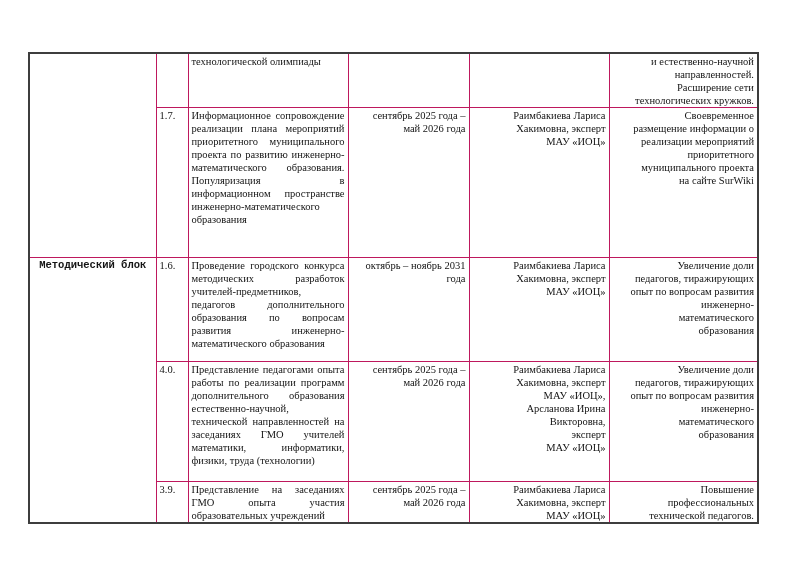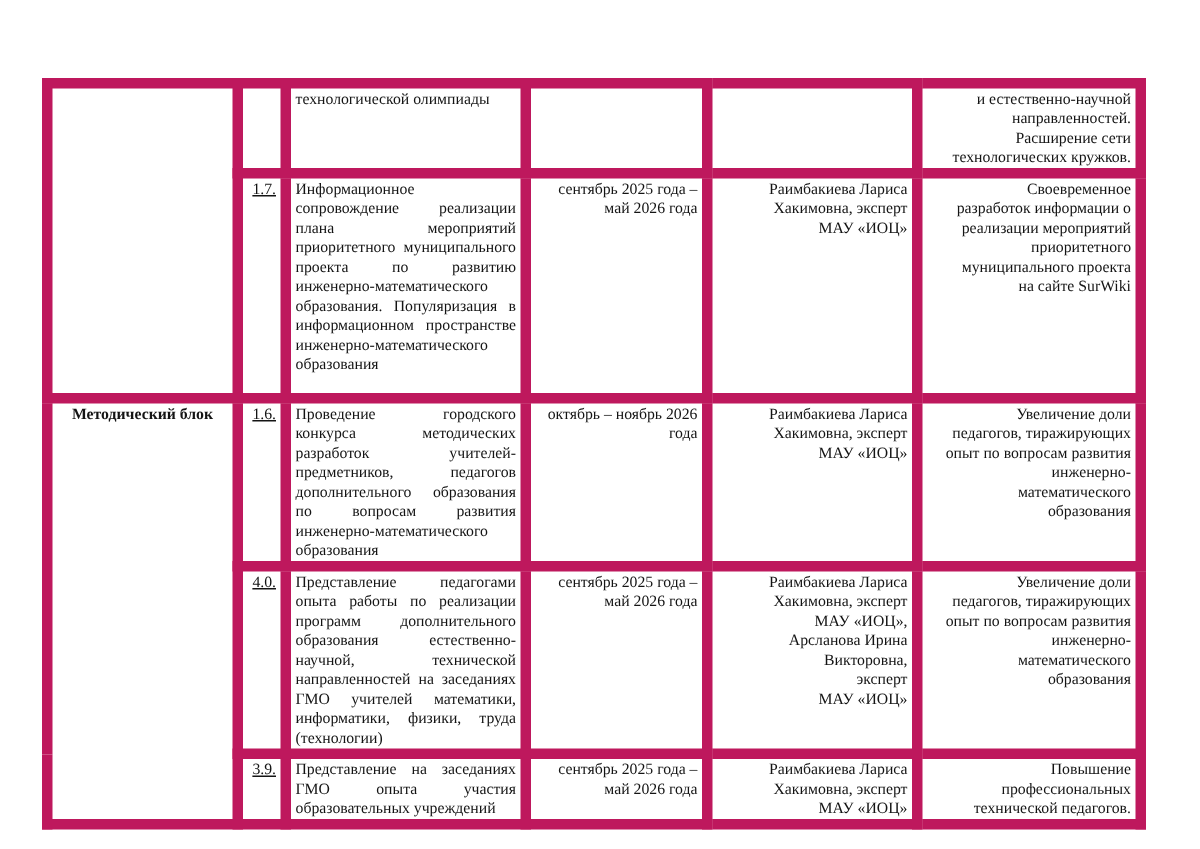--- a/index.html
+++ b/index.html
@@ -21,36 +21,36 @@
     left: 28px;
     top: 52px;
     width: 729px;
     border-collapse: collapse;
     table-layout: fixed;
     border: 2px solid #3d3d3d;
     font-size: 10.5px;
     line-height: 13px;
   }
   table.doc td {
-    border: 7px solid #be185d;
+    border: 1px solid #be185d;
     vertical-align: top;
     padding: 1px 3px 0 3px;
     overflow: hidden;
     word-wrap: break-word;
   }
   td.c-block {
     text-align: center;
     font-weight: bold;
     padding-top: 2px;
+    font-family: Liberation Mono, monospace;
   }
   td.c-num {
-    text-align: right;
+    text-align: left;
     padding-left: 1px;
     padding-right: 1px;
-    text-decoration: underline;
   }
   td.c-act {
     text-align: justify;
   }
   td.c-date, td.c-resp, td.c-res {
     text-align: right;
     white-space: pre-line;
   }
 </style>
 </head>
@@ -80,31 +80,31 @@
       </tr>
       <tr style="height:150px">
         <td class="c-num">1.7.</td>
         <td class="c-act">Информационное сопровождение реализации плана мероприятий приоритетного муниципального проекта по развитию инженерно-математического образования. Популяризация в информационном пространстве инженерно-математического образования</td>
         <td class="c-date">сентябрь 2025 года –
 май 2026 года</td>
         <td class="c-resp">Раимбакиева Лариса
 Хакимовна, эксперт
 МАУ «ИОЦ»</td>
         <td class="c-res">Своевременное
-разработок информации о
+размещение информации о
 реализации мероприятий
 приоритетного
 муниципального проекта
 на сайте SurWiki</td>
       </tr>
       <tr style="height:104px">
         <td class="c-block" rowspan="3">Методический блок</td>
         <td class="c-num">1.6.</td>
         <td class="c-act">Проведение городского конкурса методических разработок учителей-предметников, педагогов дополнительного образования по вопросам развития инженерно-математического образования</td>
-        <td class="c-date">октябрь – ноябрь 2026
+        <td class="c-date">октябрь – ноябрь 2031
 года</td>
         <td class="c-resp">Раимбакиева Лариса
 Хакимовна, эксперт
 МАУ «ИОЦ»</td>
         <td class="c-res">Увеличение доли
 педагогов, тиражирующих
 опыт по вопросам развития
 инженерно-
 математического
 образования</td>

